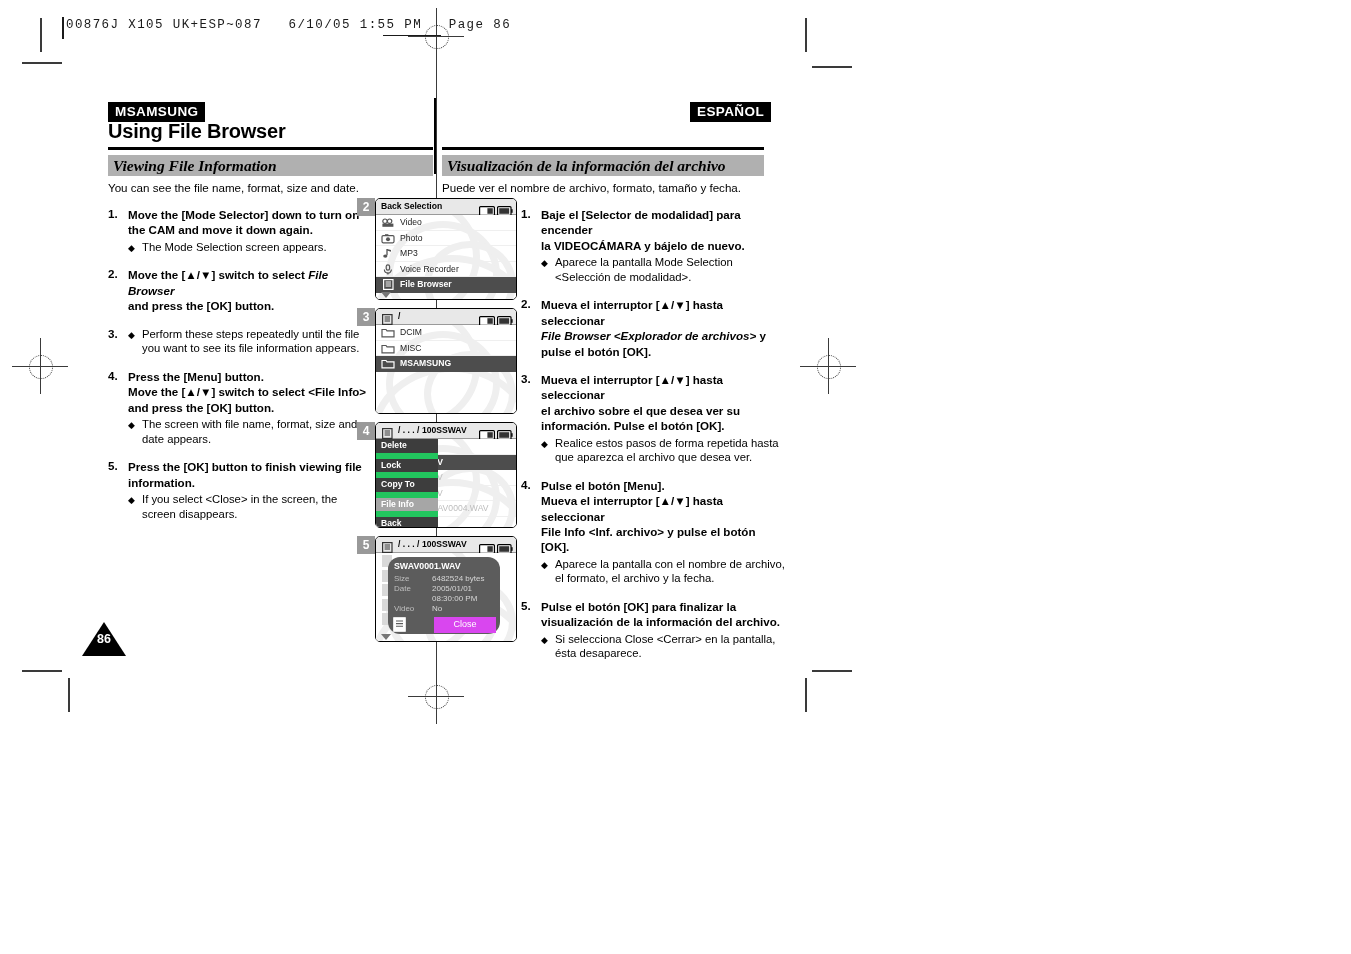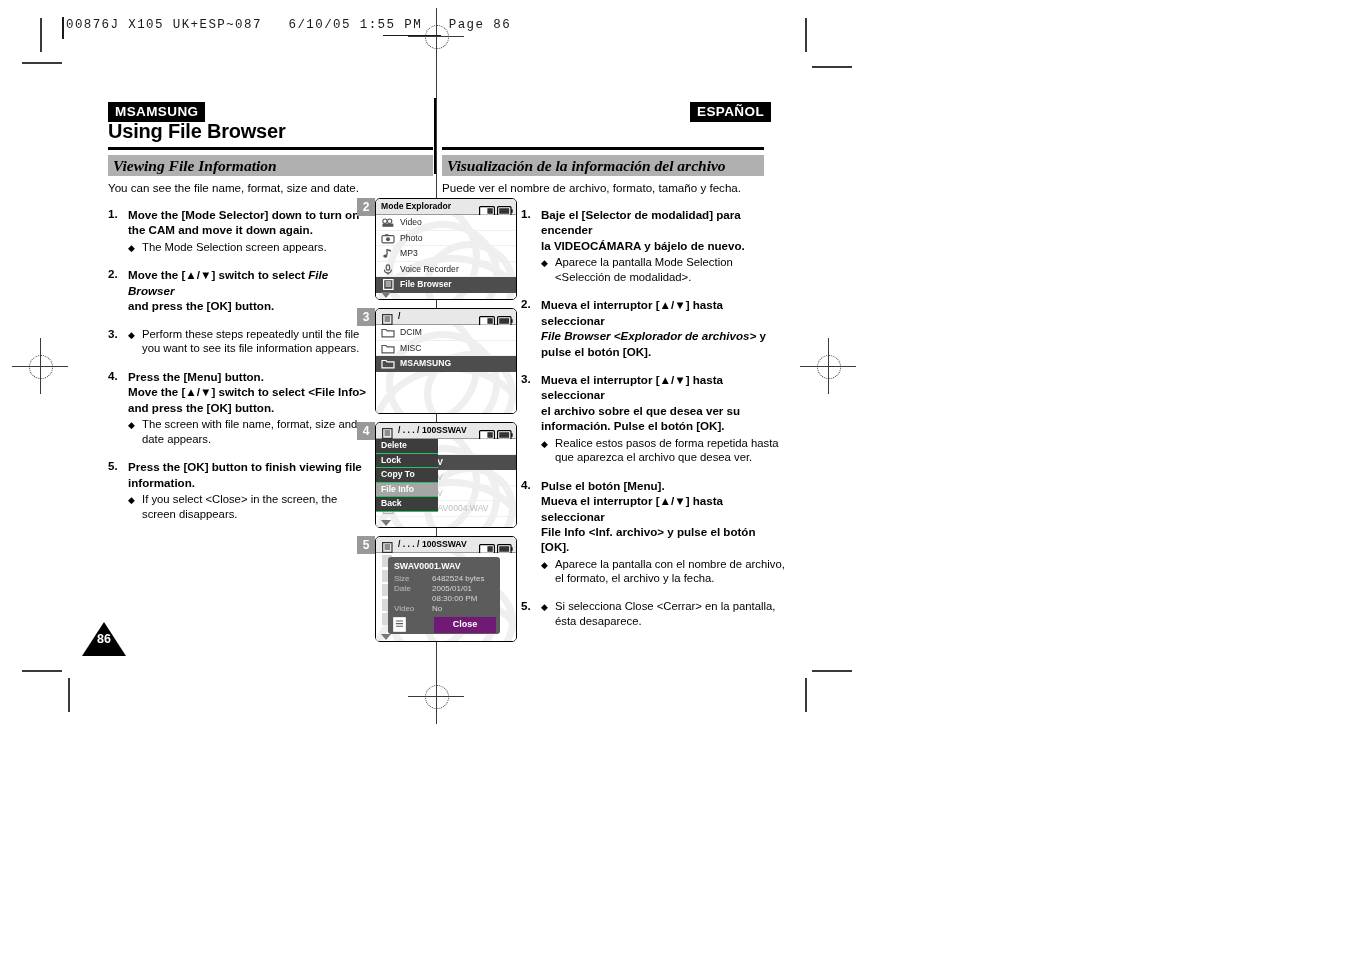--- a/index.html
+++ b/index.html
@@ -80,34 +80,34 @@
 
   
   .dn{position:absolute;left:5px;bottom:1px;width:0;height:0;
       border-left:5px solid transparent;border-right:5px solid transparent;
       border-top:6px solid #777;}
 
   
   .popup{position:absolute;left:0;top:0;width:62px;z-index:3;}
   .popup div{height:13.6px;background:#3d3d3d;color:#fff;font-size:8.6px;
              font-weight:bold;line-height:13.6px;padding-left:5px;
-             border-bottom:1px solid #22c55e;white-space:nowrap;}
+             border-bottom:6px solid #22c55e;white-space:nowrap;}
   .popup div.hl{background:#a6a6a6;color:#ffffff;}
 
   
   .dlg{position:absolute;left:12px;top:4px;width:112px;background:#5c5c5c;
-       border-radius:3px;z-index:3;color:#e8e8e8;}
+       border-radius:12px;z-index:3;color:#e8e8e8;}
   .dlg .fn{font-size:8.8px;font-weight:bold;color:#fff;padding:4px 0 3px 6px;}
   .dlg .kv{position:relative;height:10px;font-size:8px;padding-left:6px;
            line-height:10px;color:#bfbfbf;}
   .dlg .kv b{position:absolute;left:44px;font-weight:normal;color:#d6d6d6;}
   .dlg .foot{position:relative;height:17px;margin-top:3px;}
   .dlg .foot .fic{position:absolute;left:5px;top:0;width:13px;height:15px;}
   .dlg .close{position:absolute;right:4px;top:0;width:62px;height:16px;
-              background:#701a75;color:#fff;font-size:9px;font-weight:bold;
+              background:#d946ef;color:#fff;font-size:9px;font-weight:normal;
               text-align:center;line-height:15px;}
 
   
   .sidebars{position:absolute;left:6px;top:2px;width:10px;}
   .sidebars span{display:block;height:12px;background:#d9d9d9;margin-bottom:2.5px;}
 
   
   .pagetri{position:absolute;left:82px;top:622px;width:0;height:0;
            border-left:22px solid transparent;border-right:22px solid transparent;
            border-bottom:34px solid #000;}
@@ -223,31 +223,32 @@
       <div class="step">
         <div class="num">4.</div>
         <div class="body">
           <div class="main">Pulse el botón [Menu].<br>Mueva el interruptor [▲/▼] hasta seleccionar<br>File Info &lt;Inf. archivo&gt; y pulse el botón [OK].</div>
           <div class="bullet"><span class="dia">◆</span>Aparece la pantalla con el nombre de archivo, el formato, el archivo y la fecha.</div>
         </div>
       </div>
       <div class="step">
         <div class="num">5.</div>
         <div class="body">
+          <div class="main">Pulse el botón [OK] para finalizar la<br>visualización de la información del archivo.</div>
           <div class="bullet"><span class="dia">◆</span>Si selecciona Close &lt;Cerrar&gt; en la pantalla, ésta desaparece.</div>
         </div>
       </div>
     </div>
 
   <div class="screencol" id="screens">
       <div class="shot">
         <div class="stepbox">2</div>
         <div class="lcd">
           <div class="tbar">
-            <span class="ttl" style="left:5px">Mode Explorador</span>
+            <span class="ttl" style="left:5px">Back Selection</span>
             <span style="position:absolute;right:21px;top:2.5px"><svg width="16" height="10" viewBox="0 0 16 10">
                 <rect x="0.6" y="0.6" width="14.8" height="8.8" rx="1" fill="#fff" stroke="#000" stroke-width="1.2"></rect>
                 <rect x="8.4" y="2.2" width="5.4" height="5.6" fill="#333"></rect>
               </svg></span>
             <span style="position:absolute;right:3px;top:2.5px"><svg width="16" height="10" viewBox="0 0 16 10">
                 <rect x="0.6" y="0.6" width="13.4" height="8.8" rx="1" fill="#fff" stroke="#000" stroke-width="1.2"></rect>
                 <rect x="2.2" y="2.2" width="10" height="5.6" fill="#333"></rect>
                 <rect x="14.2" y="3.2" width="1.4" height="3.6" fill="#000"></rect>
               </svg></span>
           </div>

